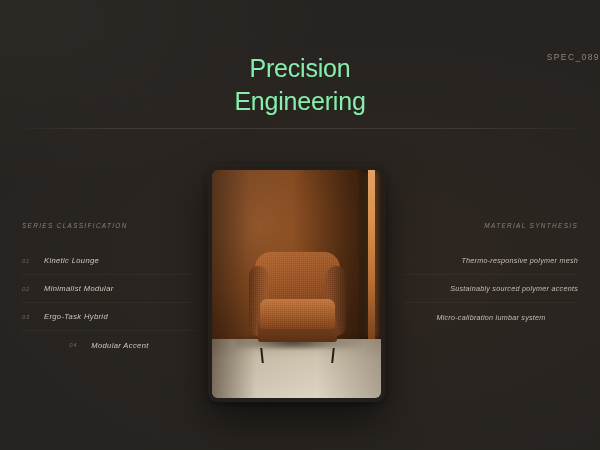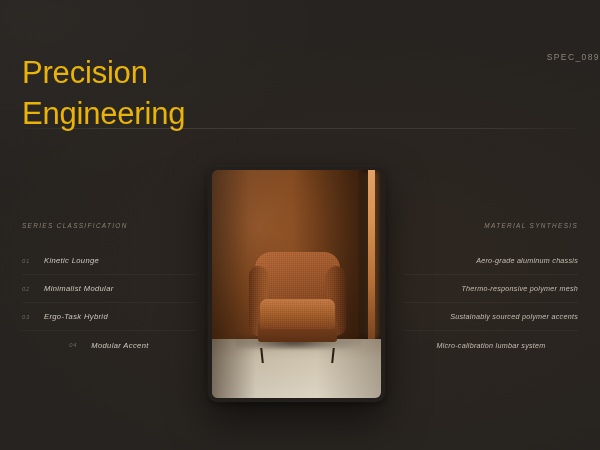--- a/index.html
+++ b/index.html
@@ -24,26 +24,27 @@
       radial-gradient(90% 70% at 6% 4%, rgba(255,240,220,0.028) 0%, rgba(38,35,32,0) 55%);
     pointer-events:none;
   }
 
   
   .header {
     position:absolute;
     left:22px; top:52px; right:22px;
   }
   .title {
-    font-size:31px;
+    font-size:25px;
     font-weight:300;
     line-height:1.33;
     letter-spacing:-0.2px;
-    color:#eab308;
+    color:#86efac;
     white-space:pre-line;
+    text-align:center;
   }
   .spec {
     position:absolute;
     right:0; top:52px;
     font-size:8.5px;
     letter-spacing:1.4px;
     color:#8d857a;
     margin-left:24px;
   }
   .rule {
@@ -297,23 +298,20 @@
     <div class="row row-left">
       <span class="row-idx">04</span>
       <span class="row-label">Modular Accent</span>
     </div>
   </div>
 </div>
 
 <div class="col col-right">
   <div class="col-head">MATERIAL SYNTHESIS</div>
   <div class="rows">
-    <div class="row row-right">
-      <span class="row-label">Aero-grade aluminum chassis</span>
-    </div>
     <div class="row row-right">
       <span class="row-label">Thermo-responsive polymer mesh</span>
     </div>
     <div class="row row-right">
       <span class="row-label">Sustainably sourced polymer accents</span>
     </div>
     <div class="row row-right">
       <span class="row-label">Micro-calibration lumbar system</span>
     </div>
   </div>

